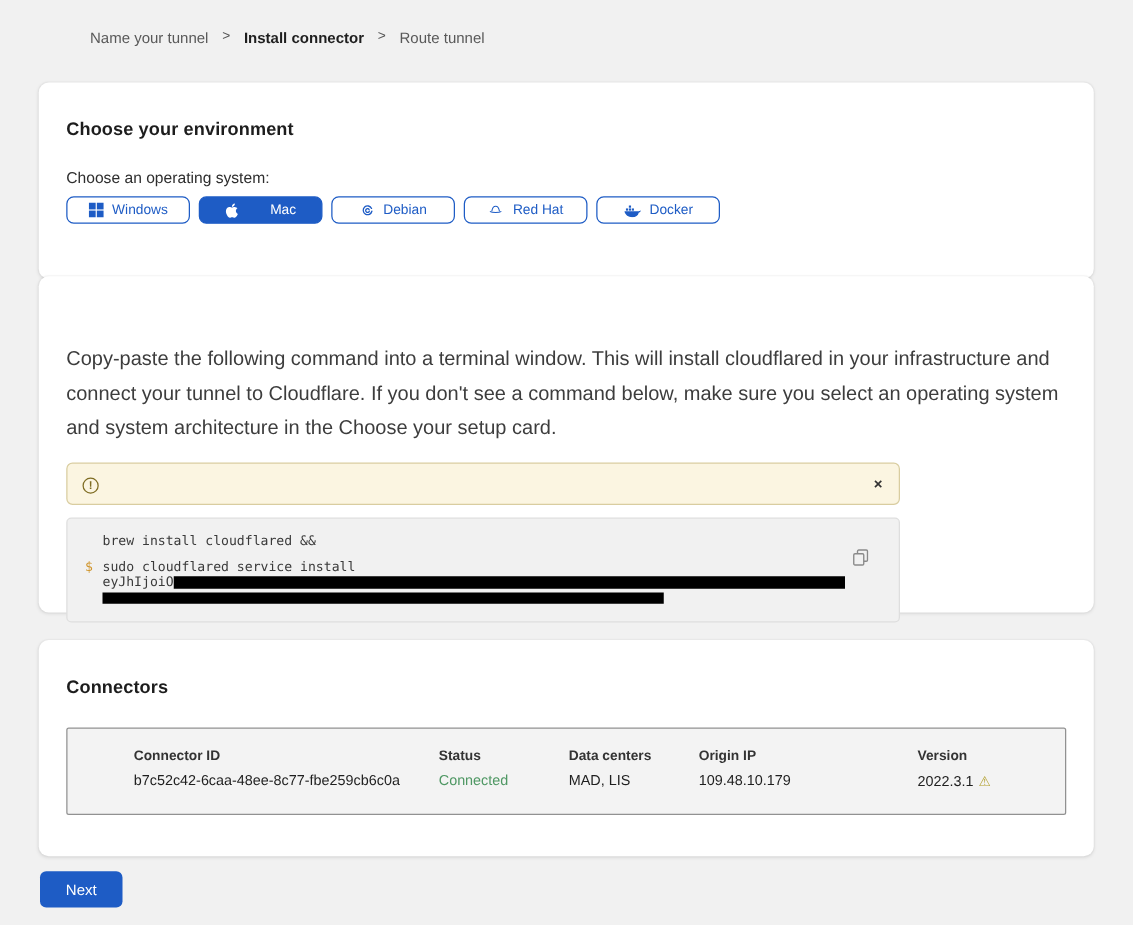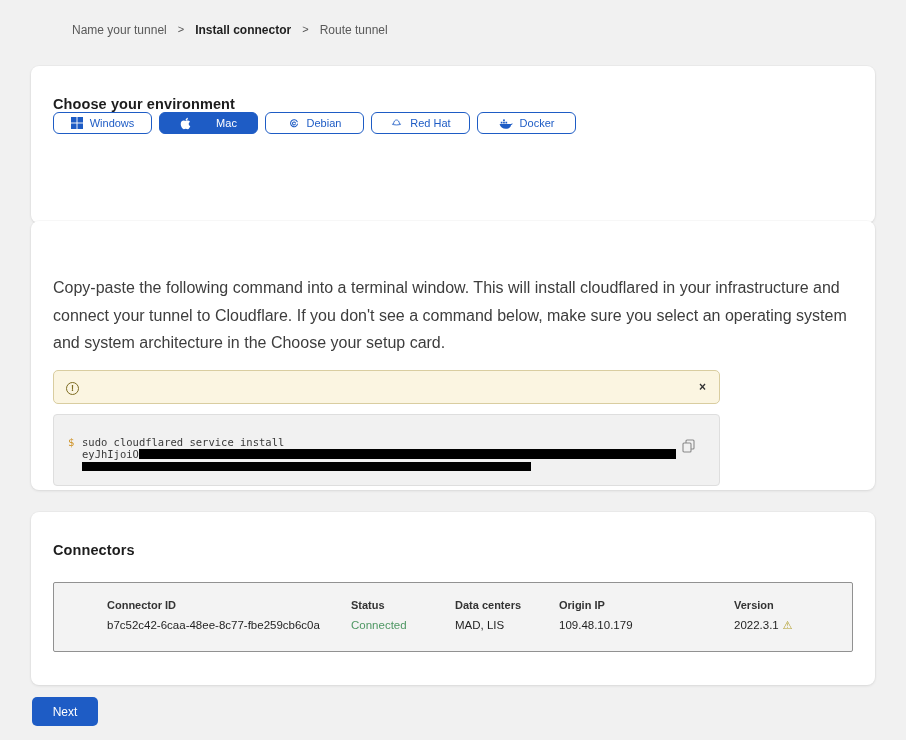--- a/index.html
+++ b/index.html
@@ -115,20 +115,21 @@
 <nav class="breadcrumb">
   <span class="crumb">Name your tunnel</span>
   <span class="sep">&gt;</span>
   <span class="crumb active">Install connector</span>
   <span class="sep">&gt;</span>
   <span class="crumb">Route tunnel</span>
 </nav>
 
 <section class="card" id="card-env">
   <h2>Choose your environment</h2>
+  <div class="os-label">Choose an operating system:</div>
   <div class="os-row">
 
     <button class="os-btn">
       <span class="ic">
         <svg width="12" height="12" viewBox="0 0 13 13" fill="currentColor">
             <rect x="0" y="0" width="6" height="6"></rect>
             <rect x="7" y="0" width="6" height="6"></rect>
             <rect x="0" y="7" width="6" height="6"></rect>
             <rect x="7" y="7" width="6" height="6"></rect>
           </svg>
@@ -183,20 +184,24 @@
 
 <section class="card" id="card-connector">
   <p class="desc">Copy-paste the following command into a terminal window. This will install cloudflared in your infrastructure and connect your tunnel to Cloudflare. If you don't see a command below, make sure you select an operating system and system architecture in the Choose your setup card.</p>
 
   <div class="banner">
     <span class="banner-icon">!</span>
     <span class="banner-close">×</span>
   </div>
 
   <div class="codeblock">
+    <div class="code-line">
+      <span class="gutter"></span>
+      <span>brew install cloudflared &amp;&amp;</span>
+    </div>
     <div class="code-spacer"></div>
     <div class="code-line">
       <span class="gutter">$</span>
       <span>sudo cloudflared service install</span>
     </div>
     <div class="token-line">
       <span class="gutter"></span>
       <span>eyJhIjoiO</span>
         <span class="redact-1"></span>
     </div>

